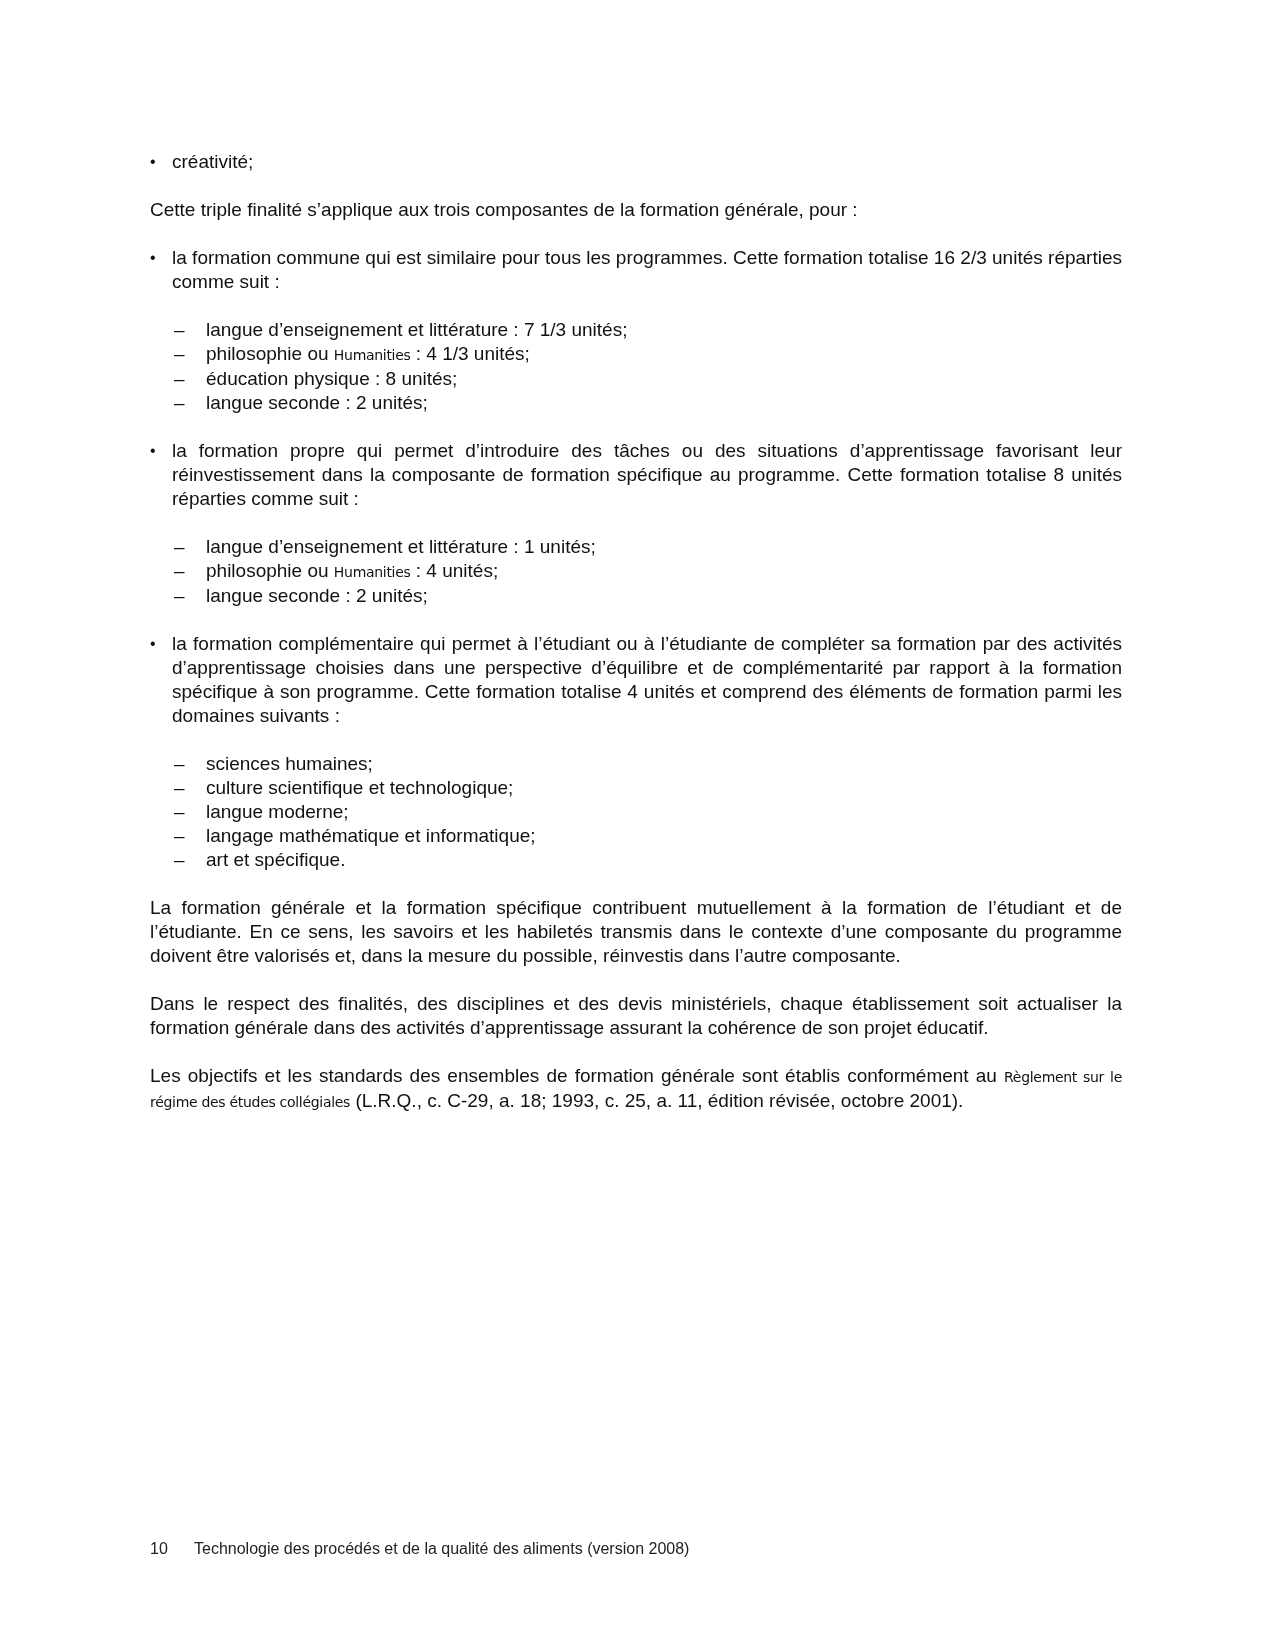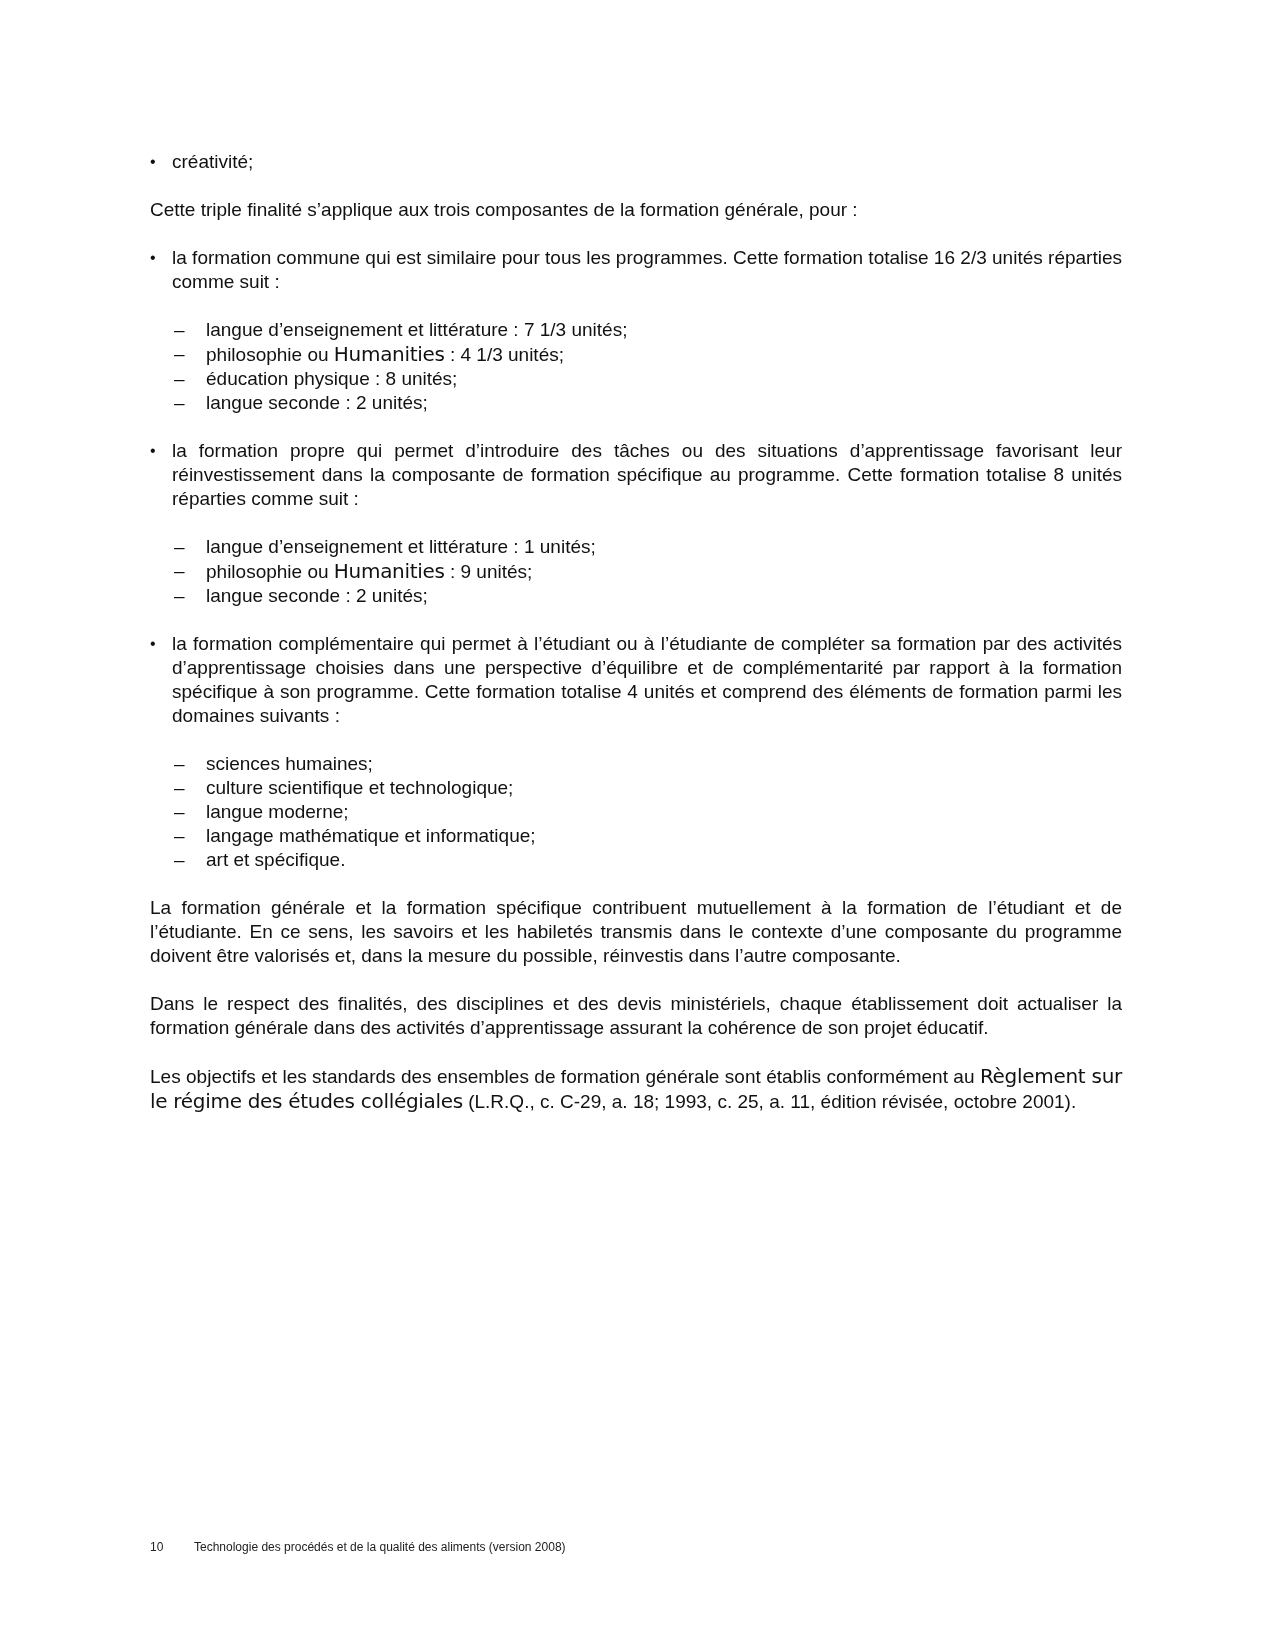--- a/index.html
+++ b/index.html
@@ -5,22 +5,22 @@
   html, body { margin: 0; padding: 0; background: #ffffff; }
   body { width: 1276px; height: 1651px; position: relative; overflow: hidden;
          font-family: "Liberation Sans", sans-serif; color: #111; }
   .page { position: absolute; left: 150px; top: 150px; width: 972px; font-size: 19px; line-height: 24px; }
   .bullet { position: relative; padding-left: 22px; }
   .bullet::before { content: "\2022"; position: absolute; left: 0; top: 0; font-size: 16px; }
   .just { text-align: justify; }
   .gap { height: 24px; }
   .dash { position: relative; padding-left: 56px; }
   .dash::before { content: "\2013"; position: absolute; left: 24px; top: 0; }
-  .it { font-family: "DejaVu Sans", sans-serif; font-size: 20px; letter-spacing: -0.3px; }
-  .footer { position: absolute; left: 150px; top: 1540px; font-size: 12px; color: #222; }
+  .it { font-family: "DejaVu Sans", sans-serif; font-size: 14px; letter-spacing: -0.3px; }
+  .footer { position: absolute; left: 150px; top: 1540px; font-size: 16px; color: #222; }
   .footer .num { display: inline-block; width: 44px; }
 </style>
 </head>
 <body>
 
 <div class="page">
   <div class="bullet">créativité;</div>
   <div class="gap"></div>
   <div>Cette triple finalité s’applique aux trois composantes de la formation générale, pour :</div>
   <div class="gap"></div>
@@ -29,35 +29,35 @@
   <div class="gap"></div>
   <div class="dash">langue d’enseignement et littérature : 7 1/3 unités;</div>
   <div class="dash"><span>philosophie ou </span><span class="it">Humanities</span><span> : 4 1/3 unités;</span></div>
   <div class="dash">éducation physique : 8 unités;</div>
   <div class="dash">langue seconde : 2 unités;</div>
   <div class="gap"></div>
 
   <div class="bullet just">la formation propre qui permet d’introduire des tâches ou des situations d’apprentissage favorisant leur réinvestissement dans la composante de formation spécifique au programme. Cette formation totalise 8 unités réparties comme suit :</div>
   <div class="gap"></div>
   <div class="dash">langue d’enseignement et littérature : 1 unités;</div>
-  <div class="dash"><span>philosophie ou </span><span class="it">Humanities</span><span> : 9 unités;</span></div>
+  <div class="dash"><span>philosophie ou </span><span class="it">Humanities</span><span> : 4 unités;</span></div>
   <div class="dash">langue seconde : 2 unités;</div>
   <div class="gap"></div>
 
   <div class="bullet just">la formation complémentaire qui permet à l’étudiant ou à l’étudiante de compléter sa formation par des activités d’apprentissage choisies dans une perspective d’équilibre et de complémentarité par rapport à la formation spécifique à son programme. Cette formation totalise 4 unités et comprend des éléments de formation parmi les domaines suivants :</div>
   <div class="gap"></div>
   <div class="dash">sciences humaines;</div>
   <div class="dash">culture scientifique et technologique;</div>
   <div class="dash">langue moderne;</div>
   <div class="dash">langage mathématique et informatique;</div>
   <div class="dash">art et spécifique.</div>
   <div class="gap"></div>
 
   <div class="just">La formation générale et la formation spécifique contribuent mutuellement à la formation de l’étudiant et de l’étudiante. En ce sens, les savoirs et les habiletés transmis dans le contexte d’une composante du programme doivent être valorisés et, dans la mesure du possible, réinvestis dans l’autre composante.</div>
   <div class="gap"></div>
-  <div class="just">Dans le respect des finalités, des disciplines et des devis ministériels, chaque établissement doit actualiser la formation générale dans des activités d’apprentissage assurant la cohérence de son projet éducatif.</div>
+  <div class="just">Dans le respect des finalités, des disciplines et des devis ministériels, chaque établissement soit actualiser la formation générale dans des activités d’apprentissage assurant la cohérence de son projet éducatif.</div>
   <div class="gap"></div>
   <div class="just"><span>Les objectifs et les standards des ensembles de formation générale sont établis conformément au </span><span class="it">Règlement sur le régime des études collégiales</span><span> (L.R.Q., c. C-29, a. 18; 1993, c. 25, a. 11, édition révisée, octobre 2001).</span></div>
 </div>
 
 <div class="footer">
   <span class="num">10</span><span>Technologie des procédés et de la qualité des aliments (version 2008)</span>
 </div>
 
 </body></html>

